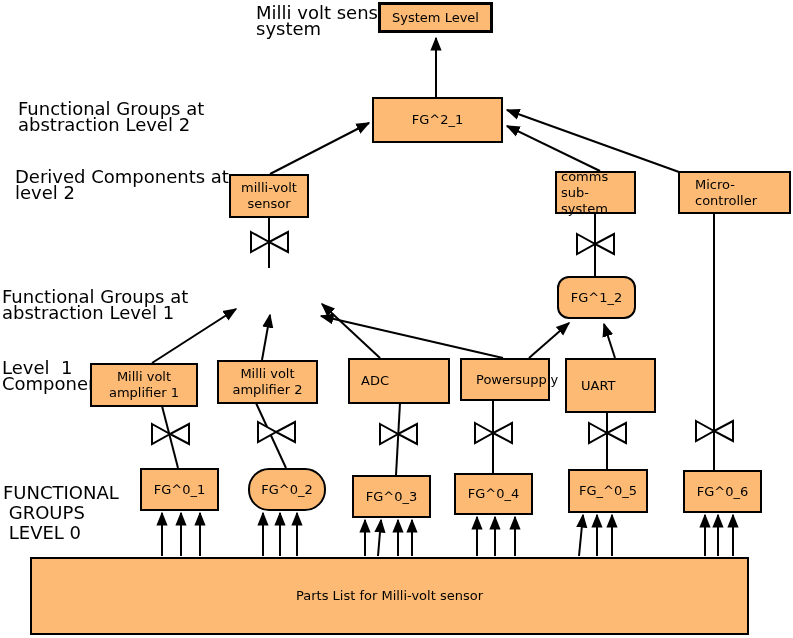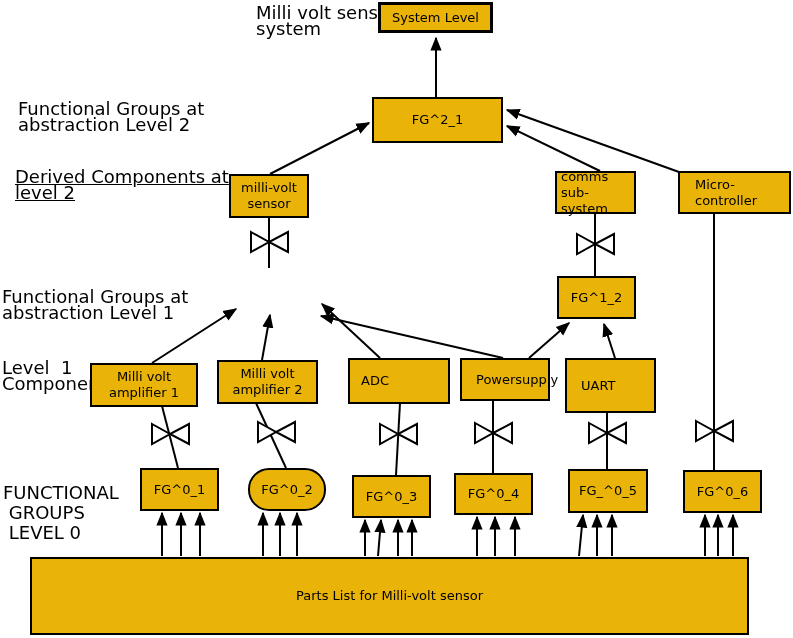--- a/index.html
+++ b/index.html
@@ -9,21 +9,21 @@
     background:#ffffff;
     font-family:"DejaVu Sans","Liberation Sans",sans-serif;
     color:#000;
     overflow:hidden;
   }
   #wires{position:absolute;left:0;top:0;width:793px;height:638px;}
   .node{
     position:absolute;
     box-sizing:border-box;
     border:2px solid #000;
-    background:#eab308;
+    background:#fdba74;
     font-size:13px;
     line-height:16px;
     display:flex;
     align-items:center;
     justify-content:center;
     text-align:center;
     white-space:pre-wrap;
   }
   .node.thick{border-width:3px;}
   .node.left{justify-content:flex-start;text-align:left;}
@@ -131,41 +131,41 @@
         <polygon points="696,421 714,431 696,441"></polygon>
           <polygon points="733,421 714,431 733,441"></polygon>
       </g>
     </g>
   </svg>
 
   <div class="lbl" style="left:256px;top:5px;">Milli volt sensor
 system</div>
   <div class="lbl" style="left:18px;top:101px;">Functional Groups at
 abstraction Level 2</div>
-  <div class="lbl" style="left:15px;top:169px;text-decoration:underline;">Derived Components at
+  <div class="lbl" style="left:15px;top:169px;">Derived Components at
 level 2</div>
   <div class="lbl" style="left:2px;top:289px;">Functional Groups at
 abstraction Level 1</div>
   <div class="lbl" style="left:2px;top:360px;">Level  1
 Components</div>
   <div class="lbl caps" style="left:3px;top:467px;margin-top:16px;">FUNCTIONAL
  GROUPS
  LEVEL 0</div>
 
   <div class="node thick" style="left:378px;top:2px;width:115px;height:31px;">System Level</div>
   <div class="node" style="left:372px;top:97px;width:131px;height:46px;">FG^2_1</div>
 
   <div class="node" style="left:229px;top:174px;width:80px;height:44px;">milli-volt
 sensor</div>
   <div class="node left" style="left:555px;top:171px;width:81px;height:43px;padding-left:4px;">comms
 sub-system</div>
   <div class="node left" style="left:678px;top:171px;width:113px;height:43px;padding-left:15px;">Micro-
 controller</div>
 
-  <div class="node" style="left:557px;top:276px;width:79px;height:43px;">FG^1_2</div>
+  <div class="node" style="left:557px;top:276px;width:79px;height:43px;border-radius:12px;">FG^1_2</div>
 
   <div class="node" style="left:90px;top:363px;width:108px;height:44px;">Milli volt
 amplifier 1</div>
   <div class="node" style="left:217px;top:360px;width:101px;height:44px;">Milli volt
 amplifier 2</div>
   <div class="node left" style="left:348px;top:358px;width:102px;height:46px;padding-left:11px;">ADC</div>
   <div class="node left" style="left:460px;top:358px;width:90px;height:43px;padding-left:14px;">Powersupply</div>
   <div class="node left" style="left:565px;top:358px;width:91px;height:55px;padding-left:14px;">UART</div>
 
   <div class="node" style="left:140px;top:468px;width:79px;height:43px;">FG^0_1</div>

